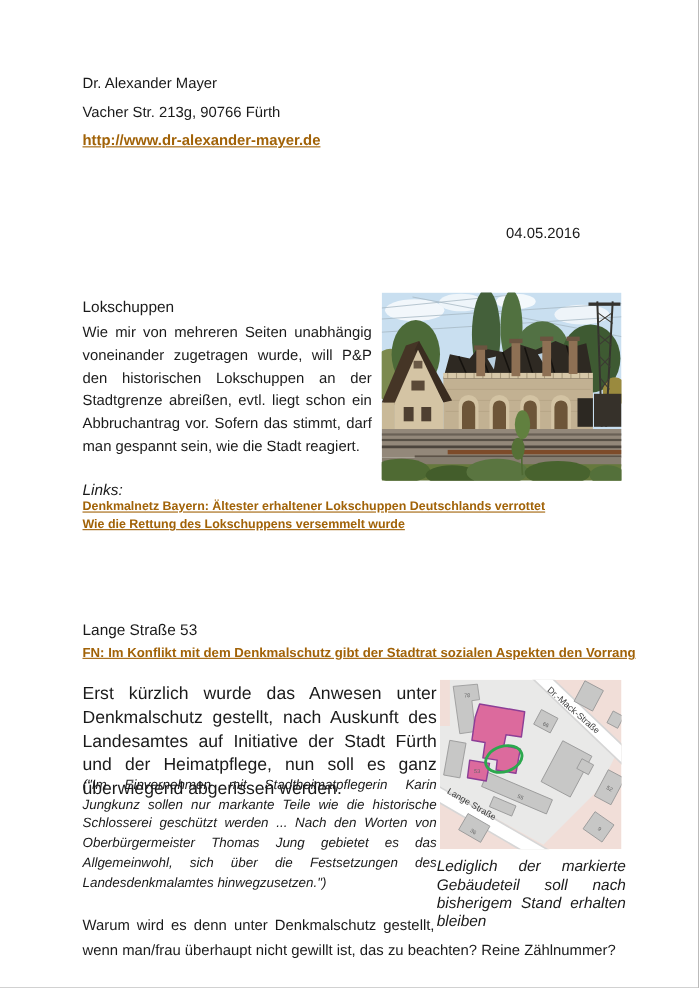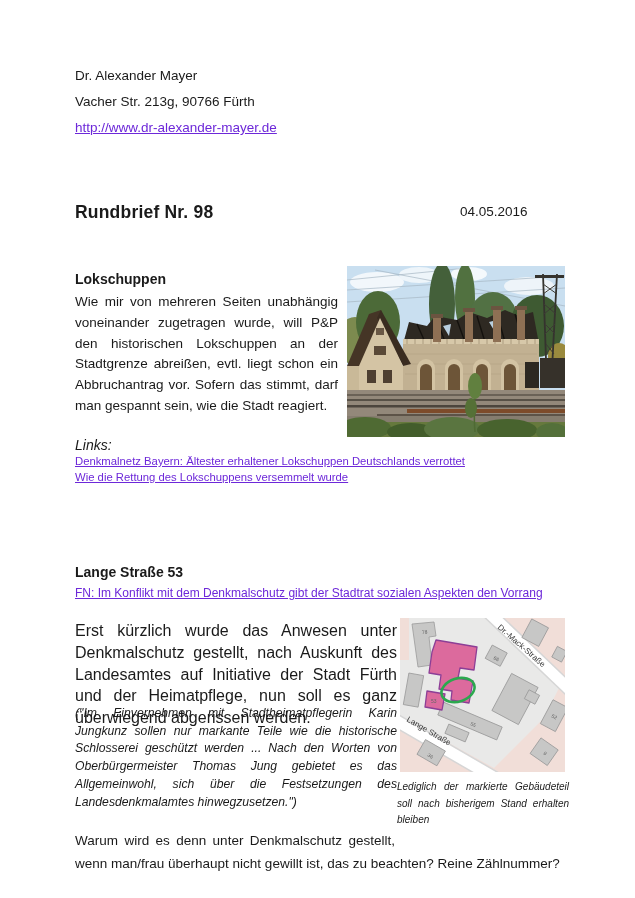--- a/index.html
+++ b/index.html
@@ -6,53 +6,52 @@
   .page{
     position:relative;
     width:635px;height:898px;
     margin:0 auto;
     background:#ffffff;
     font-family:"Liberation Sans", sans-serif;
     color:#1a1a1a;
     overflow:hidden;
   }
   .abs{position:absolute;}
-  a.doclink{color:#6d28d9;text-decoration:underline;cursor:pointer;}
+  a.doclink{color:#a16207;text-decoration:underline;cursor:pointer;font-weight:bold;}
   .header{left:75px;top:63px;font-size:13.5px;line-height:26px;}
   .doc-title{left:75px;top:202px;font-size:17.5px;font-weight:bold;letter-spacing:.2px;}
   .doc-date{left:460px;top:204px;font-size:13.5px;}
-  .sec-heading{font-size:14px;font-weight:bold;}
+  .sec-heading{font-size:14px;font-weight:normal;}
   .h-lok{left:75px;top:271px;}
   .p-lok{left:75px;top:292px;width:263px;font-size:13.5px;line-height:20.8px;text-align:justify;}
   .photo-wrap{left:347px;top:266px;width:218px;height:171px;}
   .links-label{left:75px;top:437px;font-size:14px;font-style:italic;}
   .links-list{left:75px;top:453px;font-size:11.3px;line-height:16.4px;}
   .links-list a{display:block;white-space:nowrap;}
   .h-lange{left:75px;top:564px;}
   .fn-link{left:75px;top:586px;font-size:12px;}
   .p-lange{left:75px;top:620px;width:322px;font-size:16px;line-height:21.8px;text-align:justify;}
   .quote{left:75px;top:705px;width:322px;font-size:12.2px;line-height:17.7px;font-style:italic;text-align:justify;}
   .map-wrap{left:400px;top:618px;width:165px;height:154px;}
-  .map-caption{left:397px;top:779px;width:172px;font-size:10px;line-height:16.5px;font-style:italic;text-align:justify;}
+  .map-caption{left:397px;top:779px;width:172px;font-size:14px;line-height:16.5px;font-style:italic;text-align:justify;}
   .question{left:75px;top:830px;width:487px;font-size:13.5px;line-height:22.5px;text-align:justify;}
   .wrap-spacer{float:right;width:167px;height:20px;}
   svg text{font-family:"Liberation Sans", sans-serif;}
 </style>
 </head>
 <body>
 
 <div class="page">
 
   <div class="abs header">
     <div>Dr. Alexander Mayer</div>
     <div>Vacher Str. 213g, 90766 Fürth</div>
     <a class="doclink">http://www.dr-alexander-mayer.de</a>
   </div>
 
-  <div class="abs doc-title">Rundbrief Nr. 98</div>
   <div class="abs doc-date">04.05.2016</div>
 
   <div class="abs sec-heading h-lok">Lokschuppen</div>
   <div class="abs p-lok">Wie mir von mehreren Seiten unabhängig voneinander zugetragen wurde, will P&amp;P den historischen Lokschuppen an der Stadtgren­ze abreißen, evtl. liegt schon ein Abbruchan­trag vor. Sofern das stimmt, darf man ge­spannt sein, wie die Stadt reagiert.</div>
 
   <div class="abs photo-wrap">
     <svg width="218" height="171" viewBox="0 0 218 171">
 
       <rect x="0" y="0" width="218" height="135" fill="#c9dff0"></rect>
       <ellipse cx="30" cy="16" rx="27" ry="10" fill="#f2f7fb"></ellipse>

